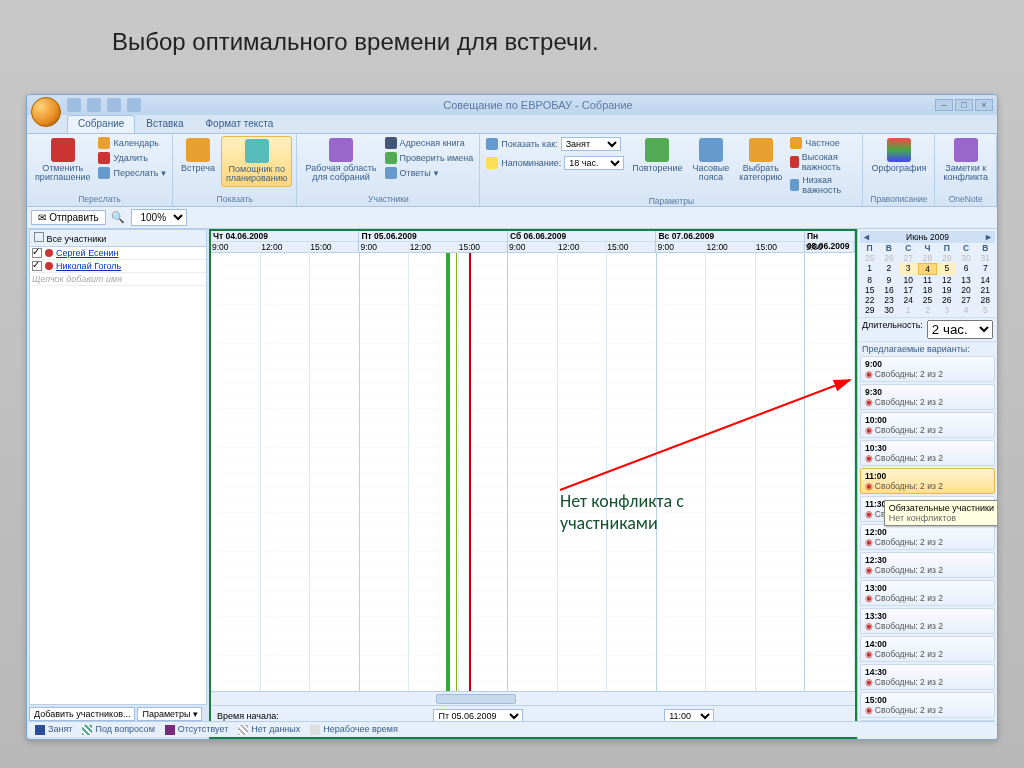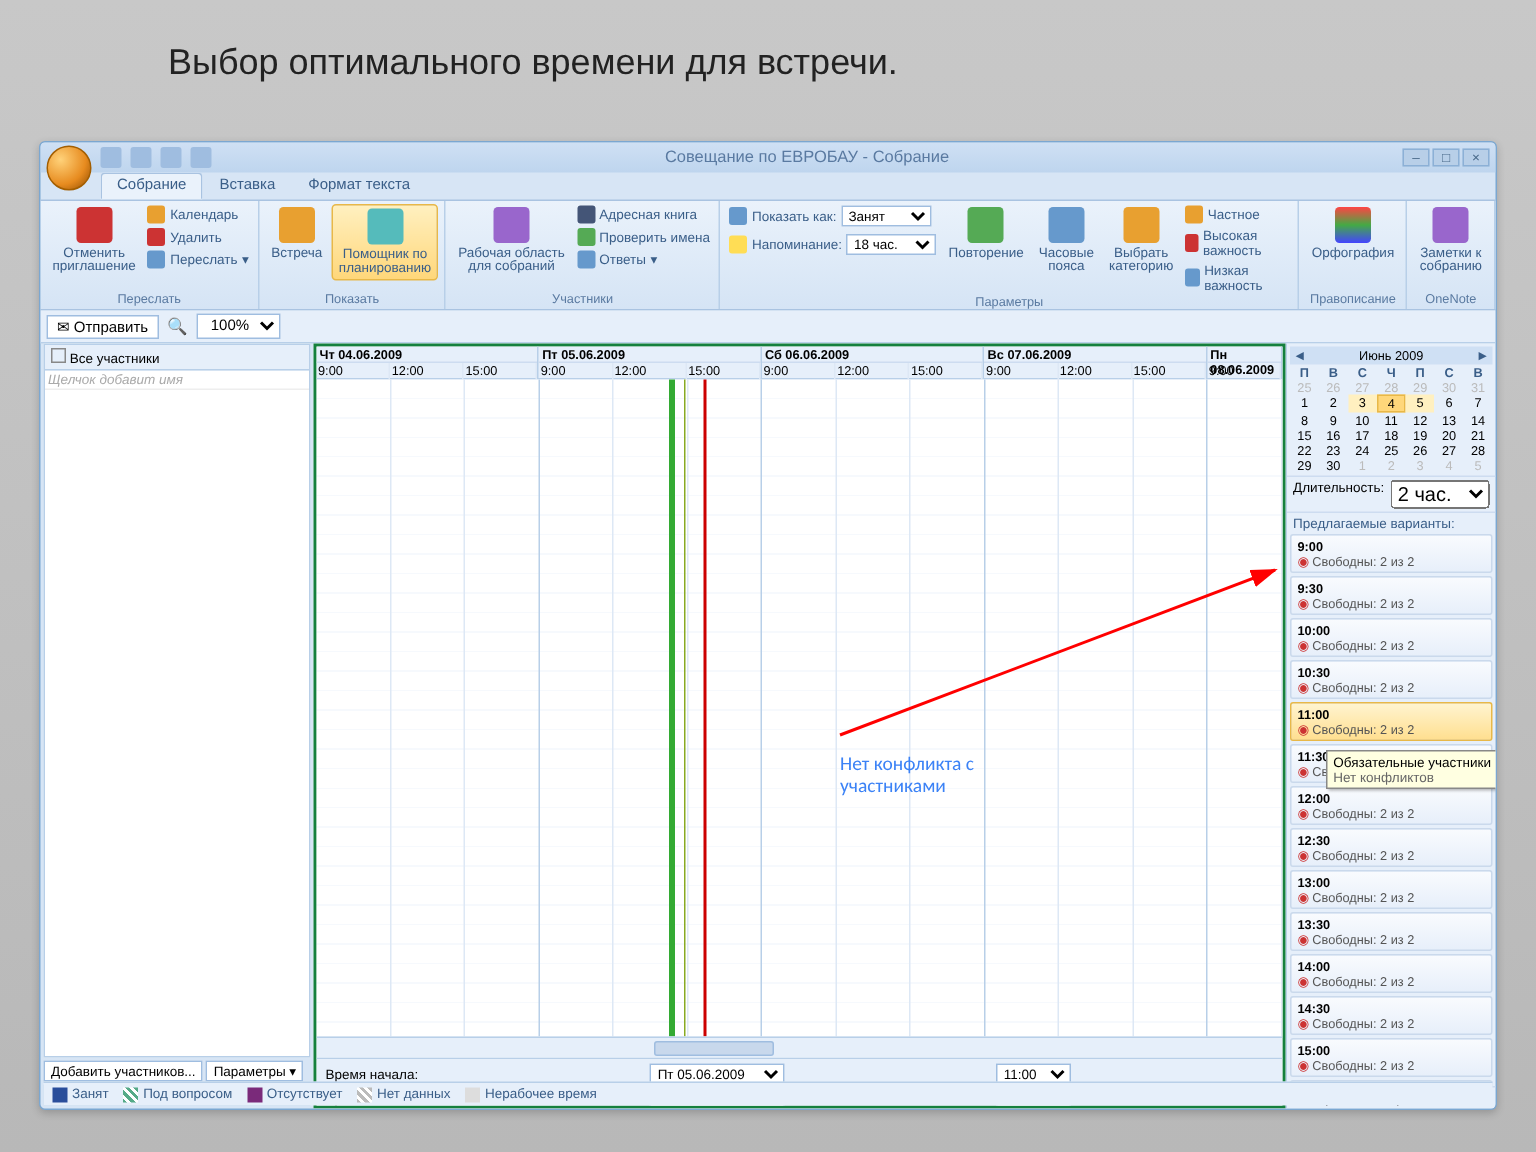--- a/index.html
+++ b/index.html
@@ -112,21 +112,21 @@
   .slot.sel { background: linear-gradient(#fff4d0, #ffdf90); border-color: #e8b848; }
   .slot .t { font-weight: bold; }
   .slot .s { color: #555; }
   .slot .bul { color: #c33; font-size: 9px; margin-right: 2px; }
   .tooltip { position: absolute; right: -2px; top: 405px; background: #ffffe1; border: 1px solid #888;
     font-size: 9px; padding: 2px 4px; box-shadow: 1px 1px 2px rgba(0,0,0,.3); z-index: 30; white-space: nowrap; }
   .rfoot { font-size: 9px; padding: 2px 4px; border-top: 1px solid #cddcf0; display: flex; gap: 8px; }
 
   
   .annot-arrow { position: absolute; pointer-events: none; z-index: 50; }
-  .annot-text { position: absolute; color: #3b82f6; font-size: 13px; font-family: Calibri, Arial; z-index: 50; pointer-events: none; margin-top: 12px; }
+  .annot-text { position: absolute; color: #14532d; font-size: 18px; font-family: Calibri, Arial; z-index: 50; pointer-events: none; }
 </style>
 </head>
 <body>
 
 <div class="slide-title">Выбор оптимального времени для встречи.</div>
 
 <div class="app-window">
 
   <div class="orb"></div>
   <div class="titlebar">
@@ -259,38 +259,50 @@
             <span>Орфография</span>
           </div>
         </div>
       <div class="rgroup-label">Правописание</div>
     </div>
     <div class="rgroup">
       <div class="rgroup-body">
           <div class="rbtn-big">
             <div class="ico purple"></div>
             <span>Заметки к
-собранию</span>
+конфликта</span>
           </div>
         </div>
       <div class="rgroup-label">OneNote</div>
     </div>
   </div>
 
   <div class="toolbar2">
     <button class="sendbtn">✉ <span>Отправить</span></button>
     <span style="font-size:11px">🔍</span>
     <select class="zoom"><option>100%</option></select>
   </div>
 
   <div class="main">
 
     <div class="left-col">
       <div class="part-list">
         <div class="part-hdr"><span class="chk" style="display:inline-block;border:1px solid #888;width:10px;height:10px"></span> <span>Все участники</span></div>
+        <div id="parts">
+            <div class="part-row">
+              <span class="chk on"></span>
+              <span class="dot"></span>
+              <a>Сергей Есенин</a>
+            </div>
+            <div class="part-row">
+              <span class="chk on"></span>
+              <span class="dot"></span>
+              <a>Николай Гоголь</a>
+            </div>
+          </div>
         <div class="part-row hint">Щелчок добавит имя</div>
       </div>
       <div class="left-bottom">
         <div style="display:flex;gap:2px">
           <button class="smbtn">Добавить участников...</button>
           <button class="smbtn"><span>Параметры</span> ▾</button>
         </div>
         <button class="smbtn">Добавить помещения...</button>
       </div>
     </div>

